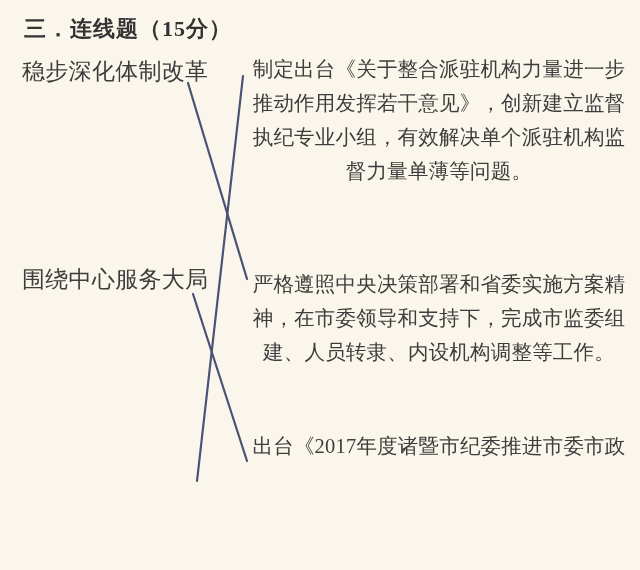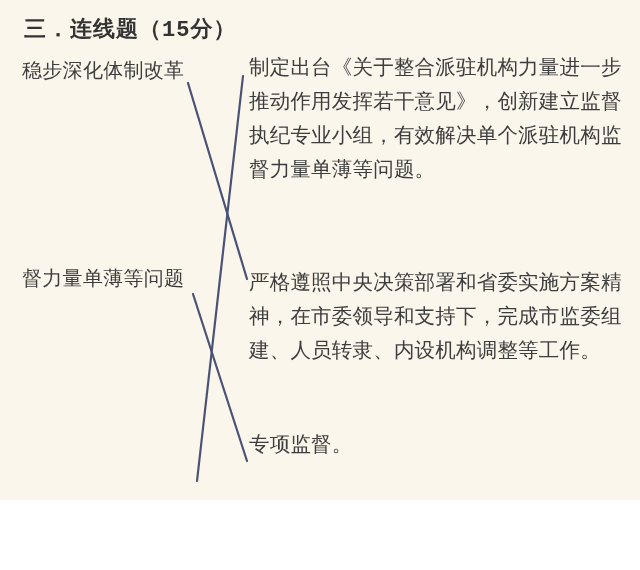--- a/index.html
+++ b/index.html
@@ -2,40 +2,41 @@
 <html><head>
 <meta charset="utf-8">
 <style>
   html, body {
     margin: 0;
     padding: 0;
   }
   .page {
     position: relative;
     width: 640px;
-    height: 500px;
+    height: 570px;
     overflow: hidden;
-    font-family: Liberation Mono, monospace;
+    font-family: Liberation Serif, serif;
     background: #fbf6eb;
     color: #3d3d3d;
+    text-align: center;
   }
   .question-title {
     position: absolute;
     left: 24px;
     top: 14px;
     font-size: 22px;
     font-weight: 700;
     letter-spacing: 1px;
     white-space: nowrap;
     color: #333333;
   }
   .left-item {
     position: absolute;
     left: 22px;
-    font-size: 20px;
+    font-size: 23px;
     line-height: 26px;
     letter-spacing: 0.3px;
     white-space: nowrap;
   }
   .left-item.pos-1 { top: 59px; }
   .left-item.pos-2 { top: 267px; }
   .left-item.pos-3 { top: 473px; }
   .right-item {
     position: absolute;
     left: 249px;
@@ -60,37 +61,37 @@
   }
 </style>
 </head>
 <body>
 
 <div class="page" style="background: rgb(251, 246, 235); color: rgb(61, 61, 61);">
 
   <div class="question-title">三．连线题（15分）</div>
 
   <div class="left-item pos-1">稳步深化体制改革</div>
-  <div class="left-item pos-2">督力量单薄等问题</div>
+  <div class="left-item pos-2">围绕中心服务大局</div>
 
   <div class="right-item pos-2">
     <div class="para-line">严格遵照中央决策部署和省委实施方案精</div>
     <div class="para-line">神，在市委领导和支持下，完成市监委组</div>
     <div class="para-line">建、人员转隶、内设机构调整等工作。</div>
   </div>
 
   <div class="right-item pos-1">
     <div class="para-line">制定出台《关于整合派驻机构力量进一步</div>
     <div class="para-line">推动作用发挥若干意见》，创新建立监督</div>
     <div class="para-line">执纪专业小组，有效解决单个派驻机构监</div>
     <div class="para-line">督力量单薄等问题。</div>
   </div>
 
   <div class="right-item pos-3">
-    <div class="para-line">专项监督。</div>
+    <div class="para-line">出台《2017年度诸暨市纪委推进市委市政</div>
   </div>
 
   <svg class="connection-layer" viewBox="0 0 640 570" xmlns="http://www.w3.org/2000/svg">
       <line x1="188" y1="83" x2="247" y2="279" stroke="#4a5276" stroke-width="2.2" stroke-linecap="round"></line>
       <line x1="243" y1="76" x2="197" y2="481" stroke="#4a5276" stroke-width="2.2" stroke-linecap="round"></line>
       <line x1="193" y1="294" x2="247" y2="461" stroke="#4a5276" stroke-width="2.2" stroke-linecap="round"></line>
     </svg>
 
 </div>
 

